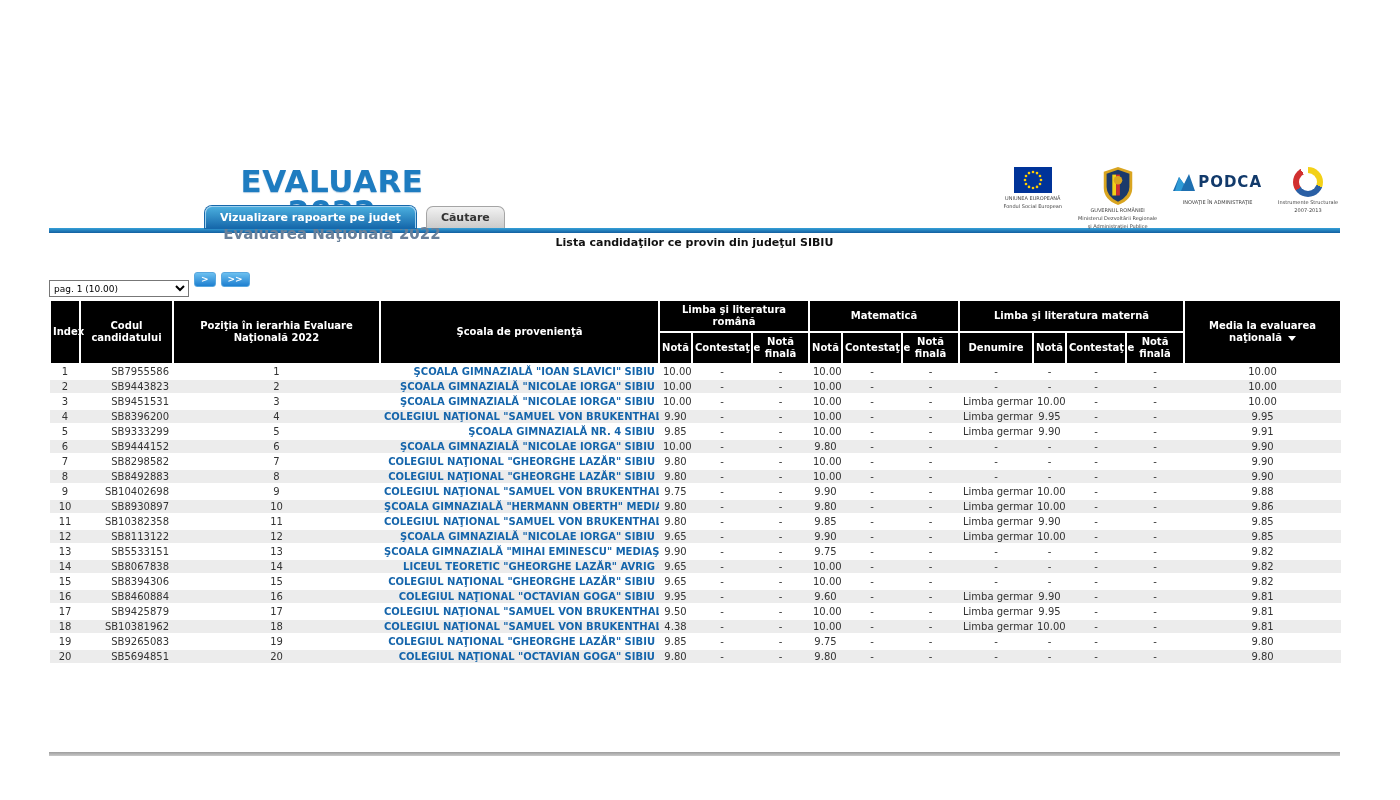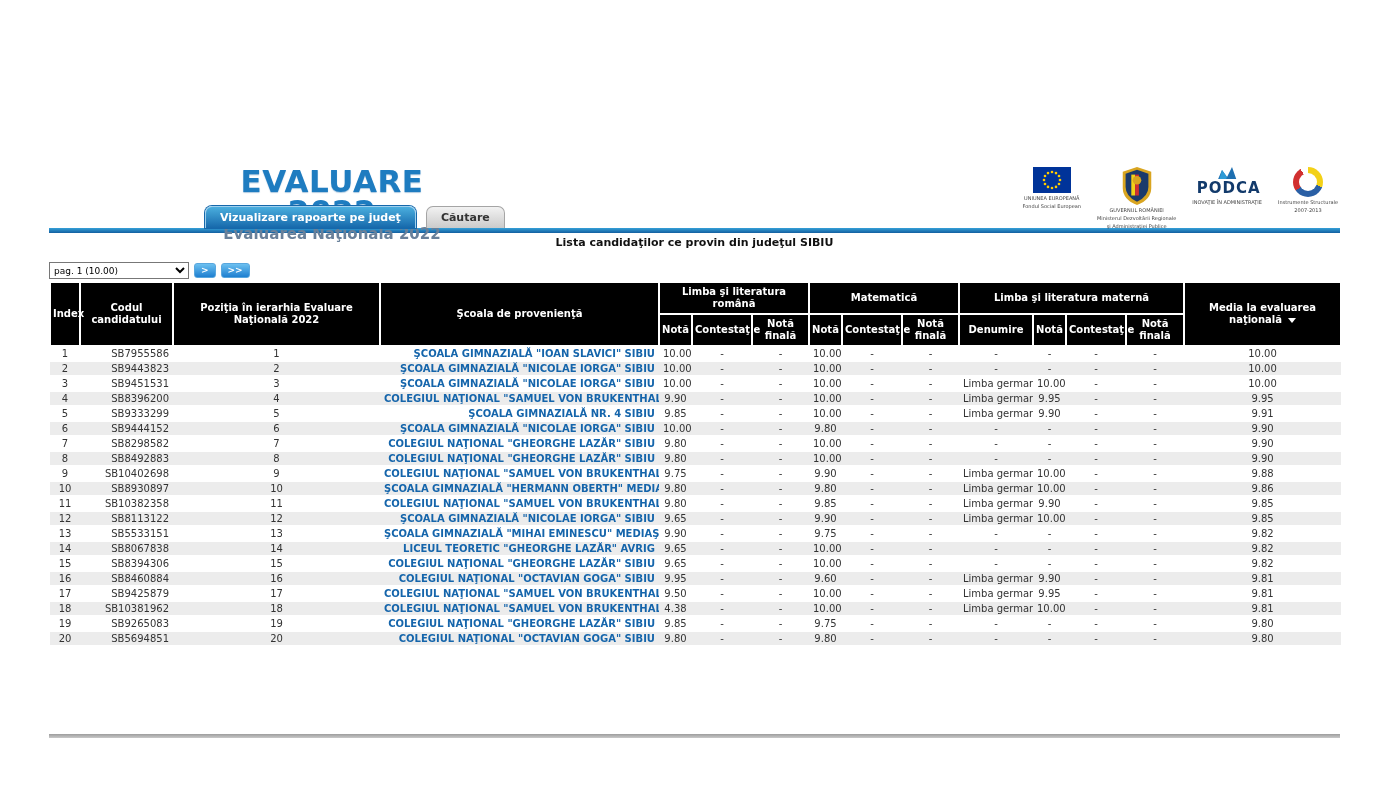--- a/index.html
+++ b/index.html
@@ -22,42 +22,42 @@
 
   .tabs { position:absolute; left:156px; bottom:0; display:flex; align-items:flex-end; }
   .tab { font-size:11px; font-weight:bold; padding:4px 14px 4px; border-radius:7px 7px 0 0; white-space:nowrap; cursor:default; }
   .tab.active { background:linear-gradient(#4aaede,#1668ab); color:#fff; border:1px solid #9fd0ee; border-bottom:none; box-shadow:0 0 0 1px #1668ab; }
   .tab.inactive { background:linear-gradient(#f2f2f2,#cbcbcb); color:#333; border:1px solid #a5a5a5; border-bottom:none; margin-left:10px; }
 
   .logos { position:absolute; right:2px; top:2px; display:flex; gap:16px; align-items:flex-start; }
   .logo-block { display:flex; flex-direction:column; align-items:center; width:auto; }
   .logo-cap { font-size:5px; line-height:6px; color:#444; text-align:center; margin-top:2px; white-space:nowrap; }
   .shield-wrap { width:30px; height:38px; }
-  .podca-row { display:flex; align-items:center; height:30px;flex-direction:column; }
+  .podca-row { display:flex; align-items:center; height:30px; }
   .podca-text { font-size:15px; font-weight:bold; color:#123a6b; letter-spacing:1px; margin-left:3px; }
   .struct-circle { width:30px; height:30px; border-radius:50%;
      background:conic-gradient(#f3d117 0deg 110deg, #2a5fa5 110deg 235deg, #d13030 235deg 330deg, #fff 330deg 360deg);
      position:relative; }
   .struct-circle::after { content:""; position:absolute; left:6px; top:6px; width:18px; height:18px; border-radius:50%; background:#fff; }
 
   
   .blue-bar { height:5px; background:linear-gradient(#35a0d8,#135fa0); }
   .crumb-row { display:flex; justify-content:space-between; align-items:flex-start; font-size:9px; padding:3px 1px 1px; }
   .crumb a, .crumb .lnk { color:#1562ac; text-decoration:none; cursor:pointer; }
   .crumb .cur { color:#56616e; }
   .crumb .sep { color:#56616e; margin:0 3px; }
   .update-date { color:#333; }
 
   
   .page-title { text-align:center; font-size:11px; font-weight:bold; color:#111; margin-top:3px; }
   .page-subtitle { text-align:center; font-size:10px; font-weight:bold; color:#222; margin-top:1px; }
 
   
   .controls { display:flex; align-items:center; gap:5px; margin-top:13px; }
-  .page-select { width:140px; height:17px; font-size:9px; font-family:"DejaVu Sans", sans-serif; border:1px solid #777; background:#fff; }
+  .page-select { width:140px; height:17px; font-size:9px; font-family:"DejaVu Sans", sans-serif; border:1px solid #777; background:#fff;margin-top:18px; }
   .pg-btn { background:linear-gradient(#6cc0f0,#1e7fd0); color:#fff; font-weight:bold; font-size:9px; line-height:11px;
             border:1px solid #59a7de; border-radius:3px; padding:1px 6px 2px; height:15px; cursor:pointer; font-family:"DejaVu Sans", sans-serif; }
 
   
   table.grid { border-collapse:collapse; width:1291px; margin-top:2px; font-size:10px; table-layout:fixed; }
   thead th { background:#000; color:#fff; border:2px solid #fff; font-size:10px; font-weight:bold; padding:3px 2px; text-align:center; vertical-align:middle; line-height:12px; }
   tbody td { padding:1px 4px; height:13px; border-top:2px solid #fff; color:#333; vertical-align:middle; white-space:nowrap; overflow:hidden; }
   tbody tr:nth-child(odd)  { background:#fff; }
   tbody tr:nth-child(even) { background:#ececec; }
   td.ta-c { text-align:center; }

